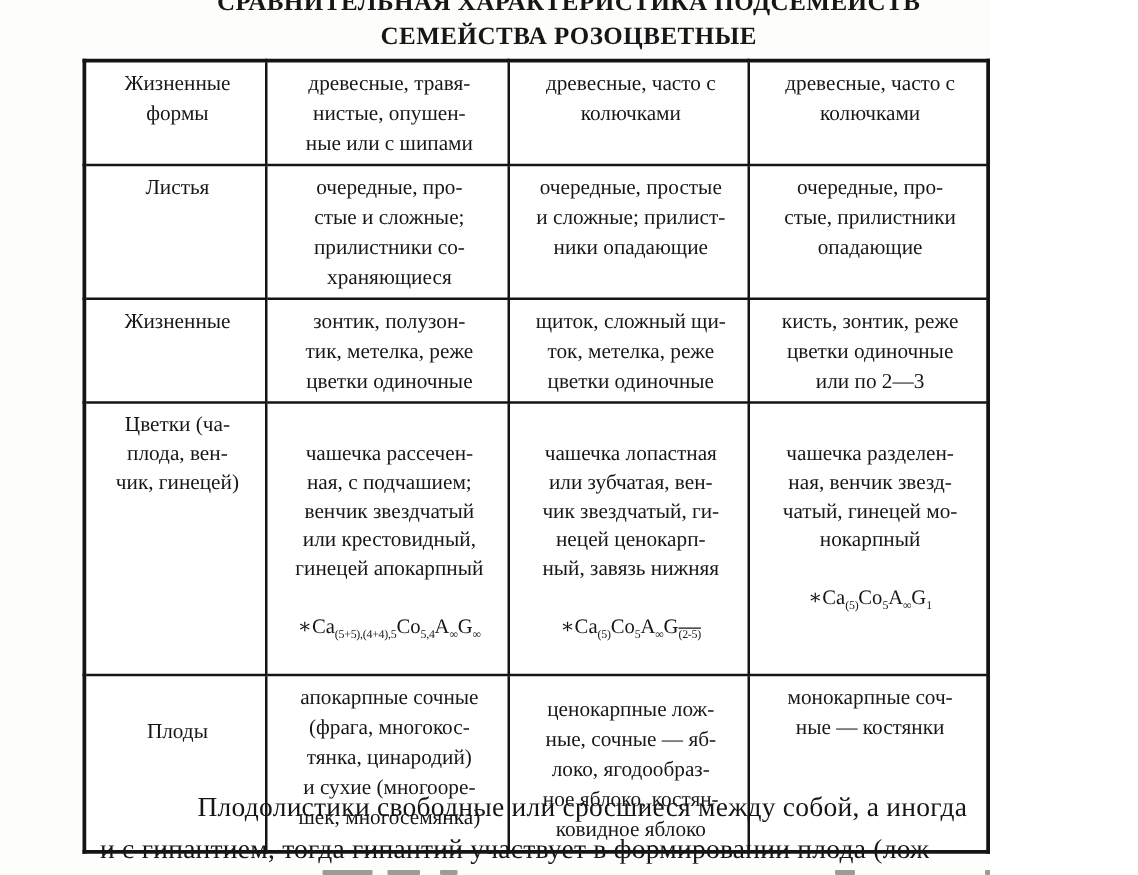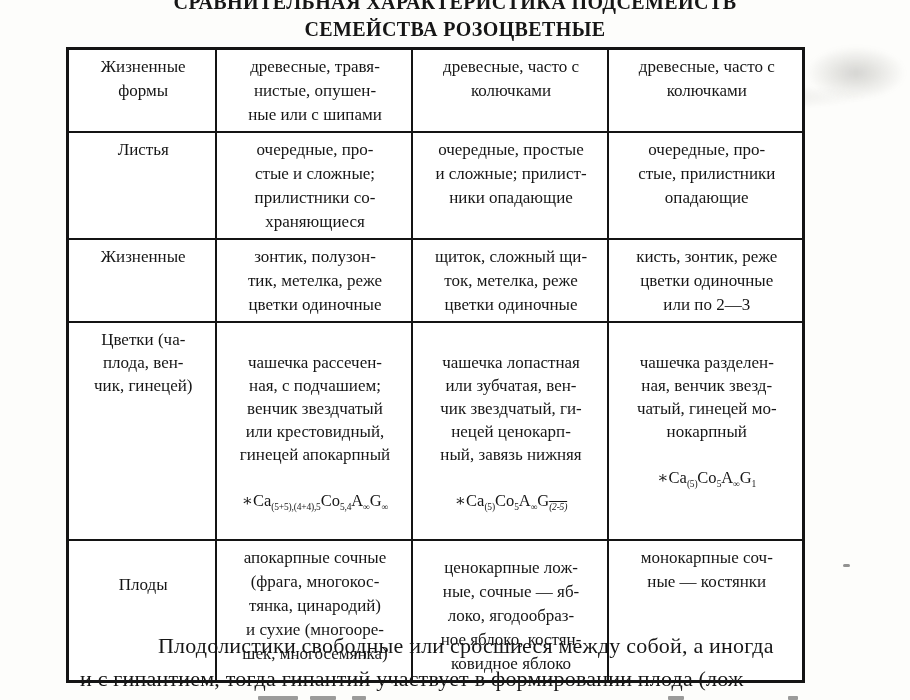--- a/index.html
+++ b/index.html
@@ -1,17 +1,17 @@
 <!DOCTYPE html>
 <html><head>
 <meta charset="utf-8">
 <style>
   html,body{margin:0;padding:0;}
   .page{
-    position:relative;width:910px;height:700px;overflow:hidden;
+    position:relative;width:792px;height:700px;overflow:hidden;
     background:#fdfdfb;color:#161616;
     font-family:"Liberation Serif","DejaVu Serif",serif;
   }
   
   .title{
     position:absolute;top:-11px;left:0;width:910px;text-align:center;
     font-weight:bold;font-size:20px;line-height:27px;letter-spacing:.4px;
   }
   
   table.cmp{
@@ -35,21 +35,21 @@
       #d9d7d1;
   }
   tr.hdr{height:63px;} tr.r0{height:61px;} tr.r1{height:99px;}
   tr.r2{height:72px;} tr.r3{height:151px;} tr.r4{height:120px;}
   td.lbl{font-size:17.5px;}
   tr.r3 td{line-height:23px;}
   tr.r4 td.lbl{padding-top:32px;}
   tr.r4 td.low{padding-top:15px;}
   .formula{white-space:nowrap;font-size:16.5px;letter-spacing:0;}
   .formula sub{font-size:9.5px;line-height:0;letter-spacing:-.2px;}
-  .formula sub.ovl{text-decoration:overline;font-style:italic;}
+  .formula sub.ovl{text-decoration:overline;}
   
   .para{
     position:absolute;left:80px;top:629px;width:805px;
     font-size:22px;line-height:33px;white-space:nowrap;letter-spacing:.2px;
   }
   .para .l1{padding-left:78px;}
   
   .frag{position:absolute;background:#4a4a4a;opacity:.55;border-radius:1px;height:4px;top:696px;}
   .f1{left:258px;width:40px;} .f2{left:310px;width:26px;}
   .f3{left:352px;width:14px;} .f4{left:668px;width:16px;} .f5{left:788px;width:10px;}

